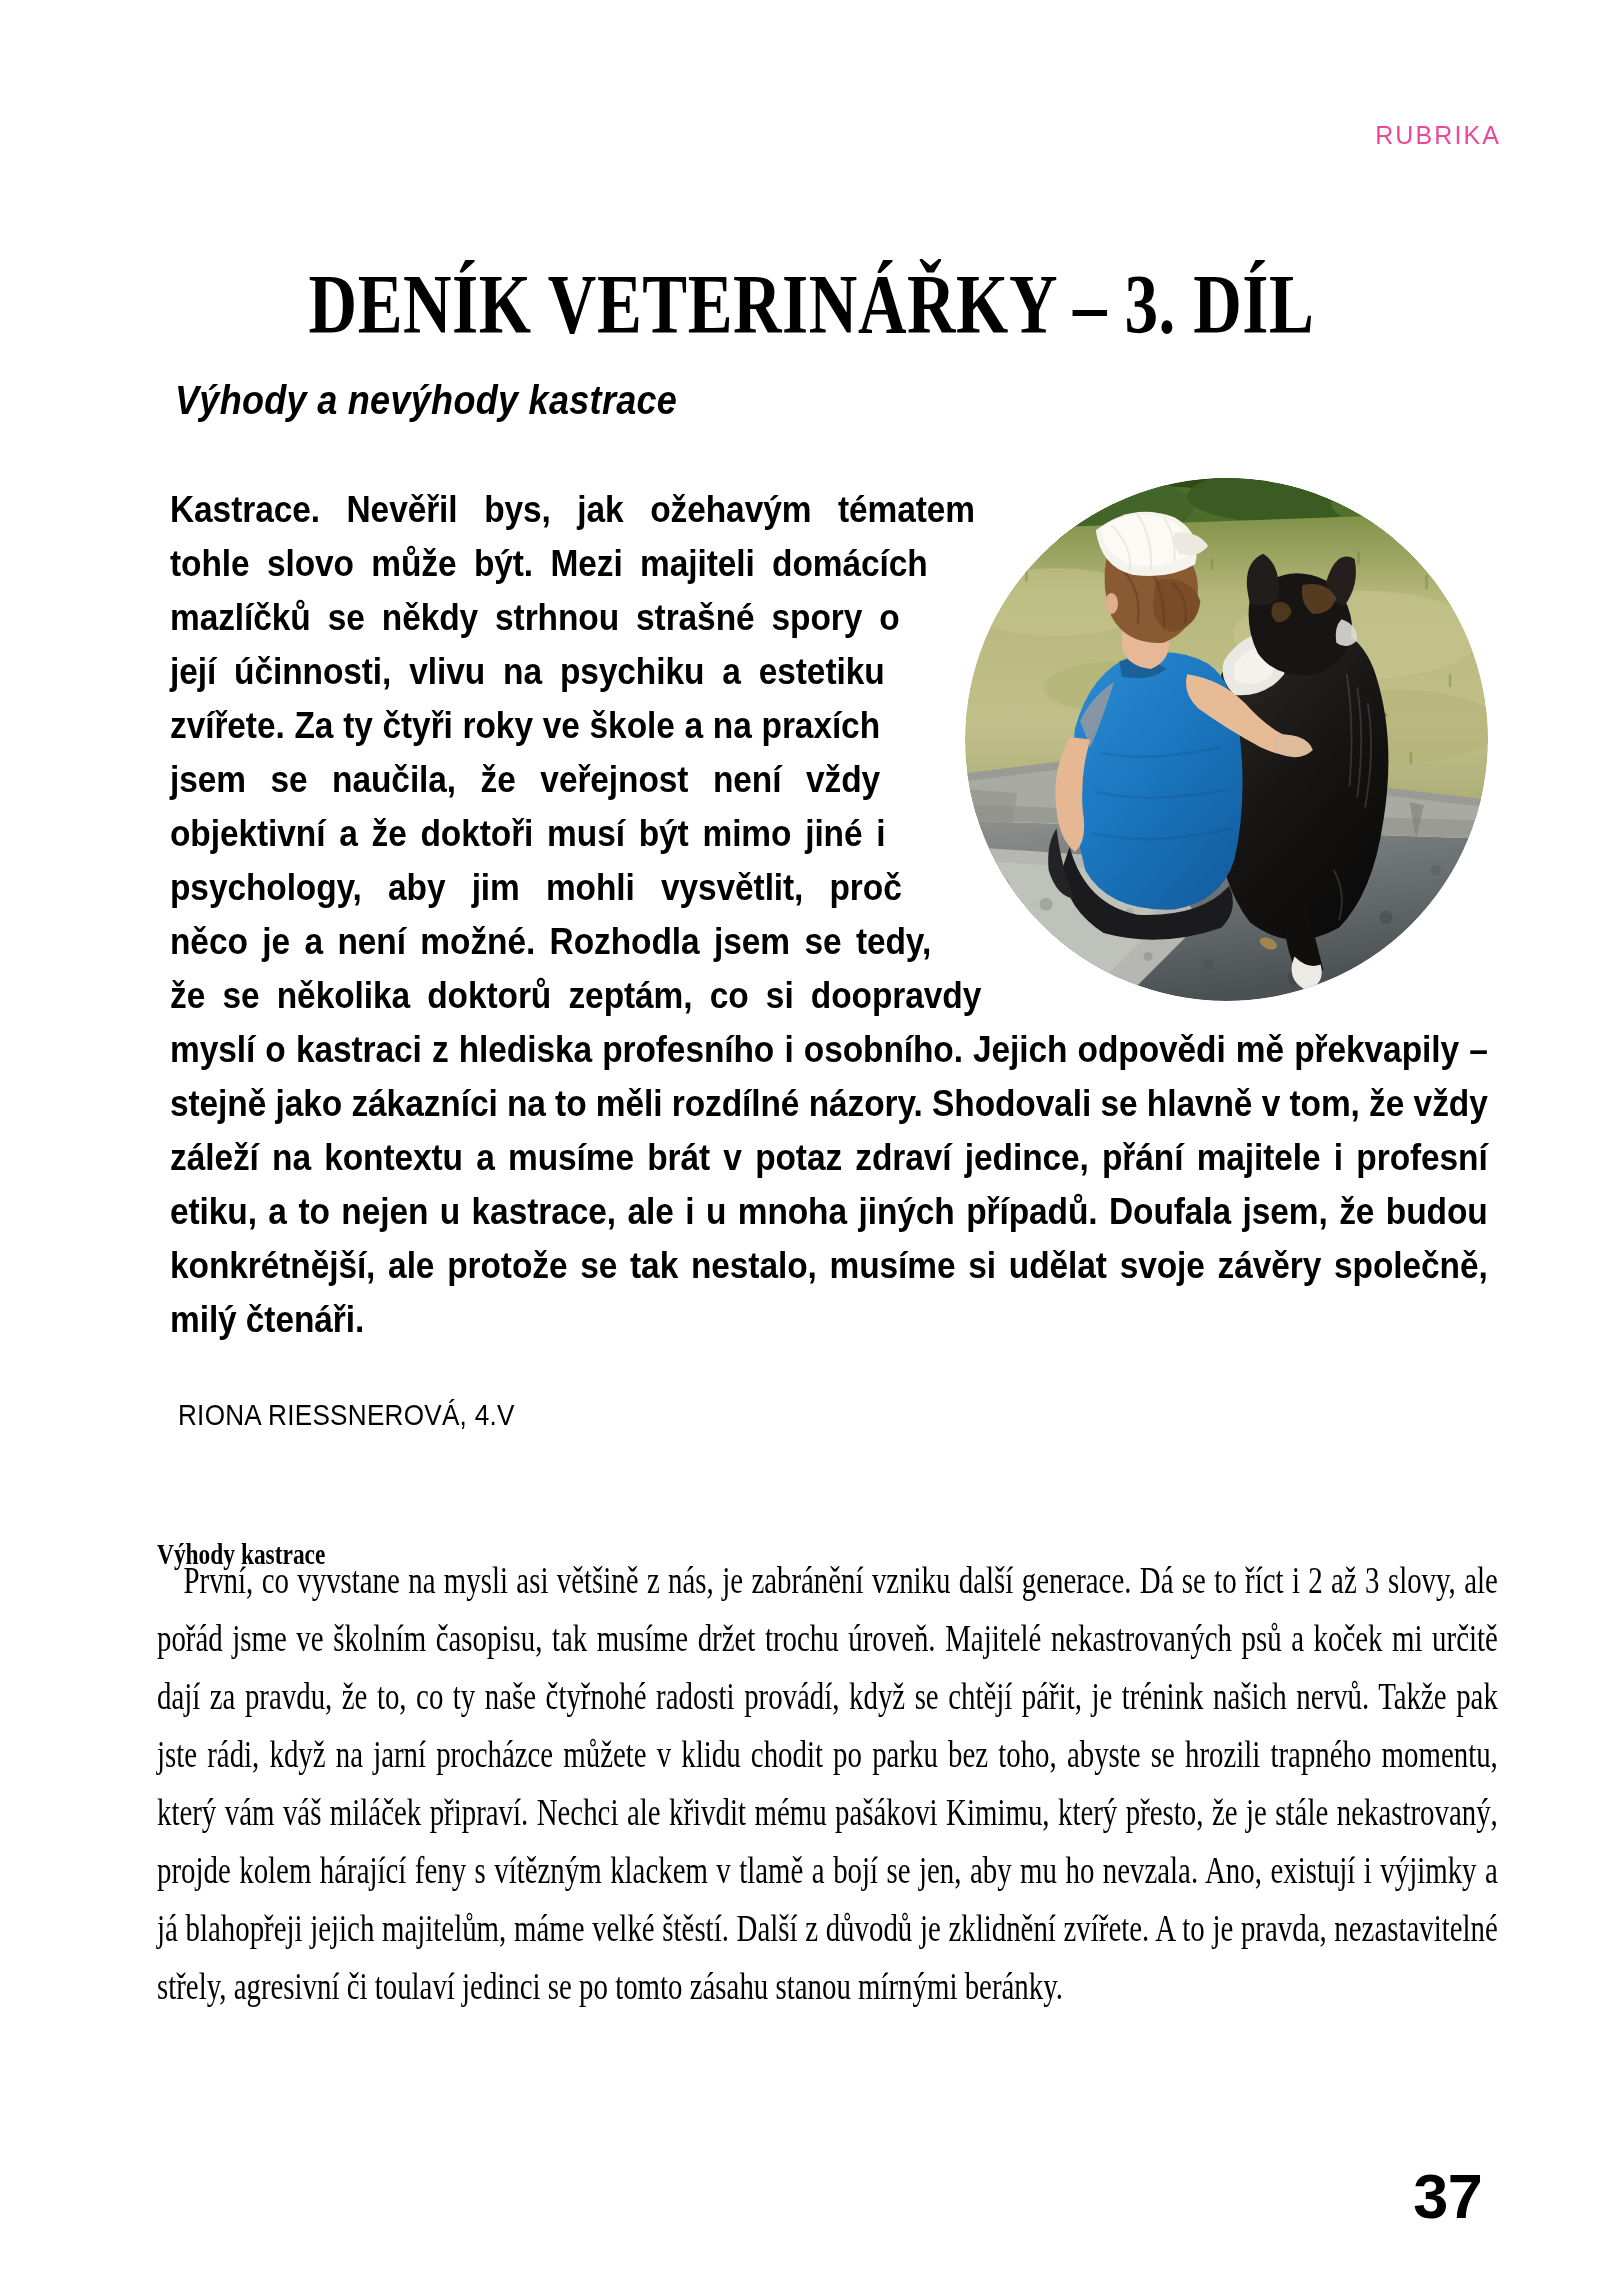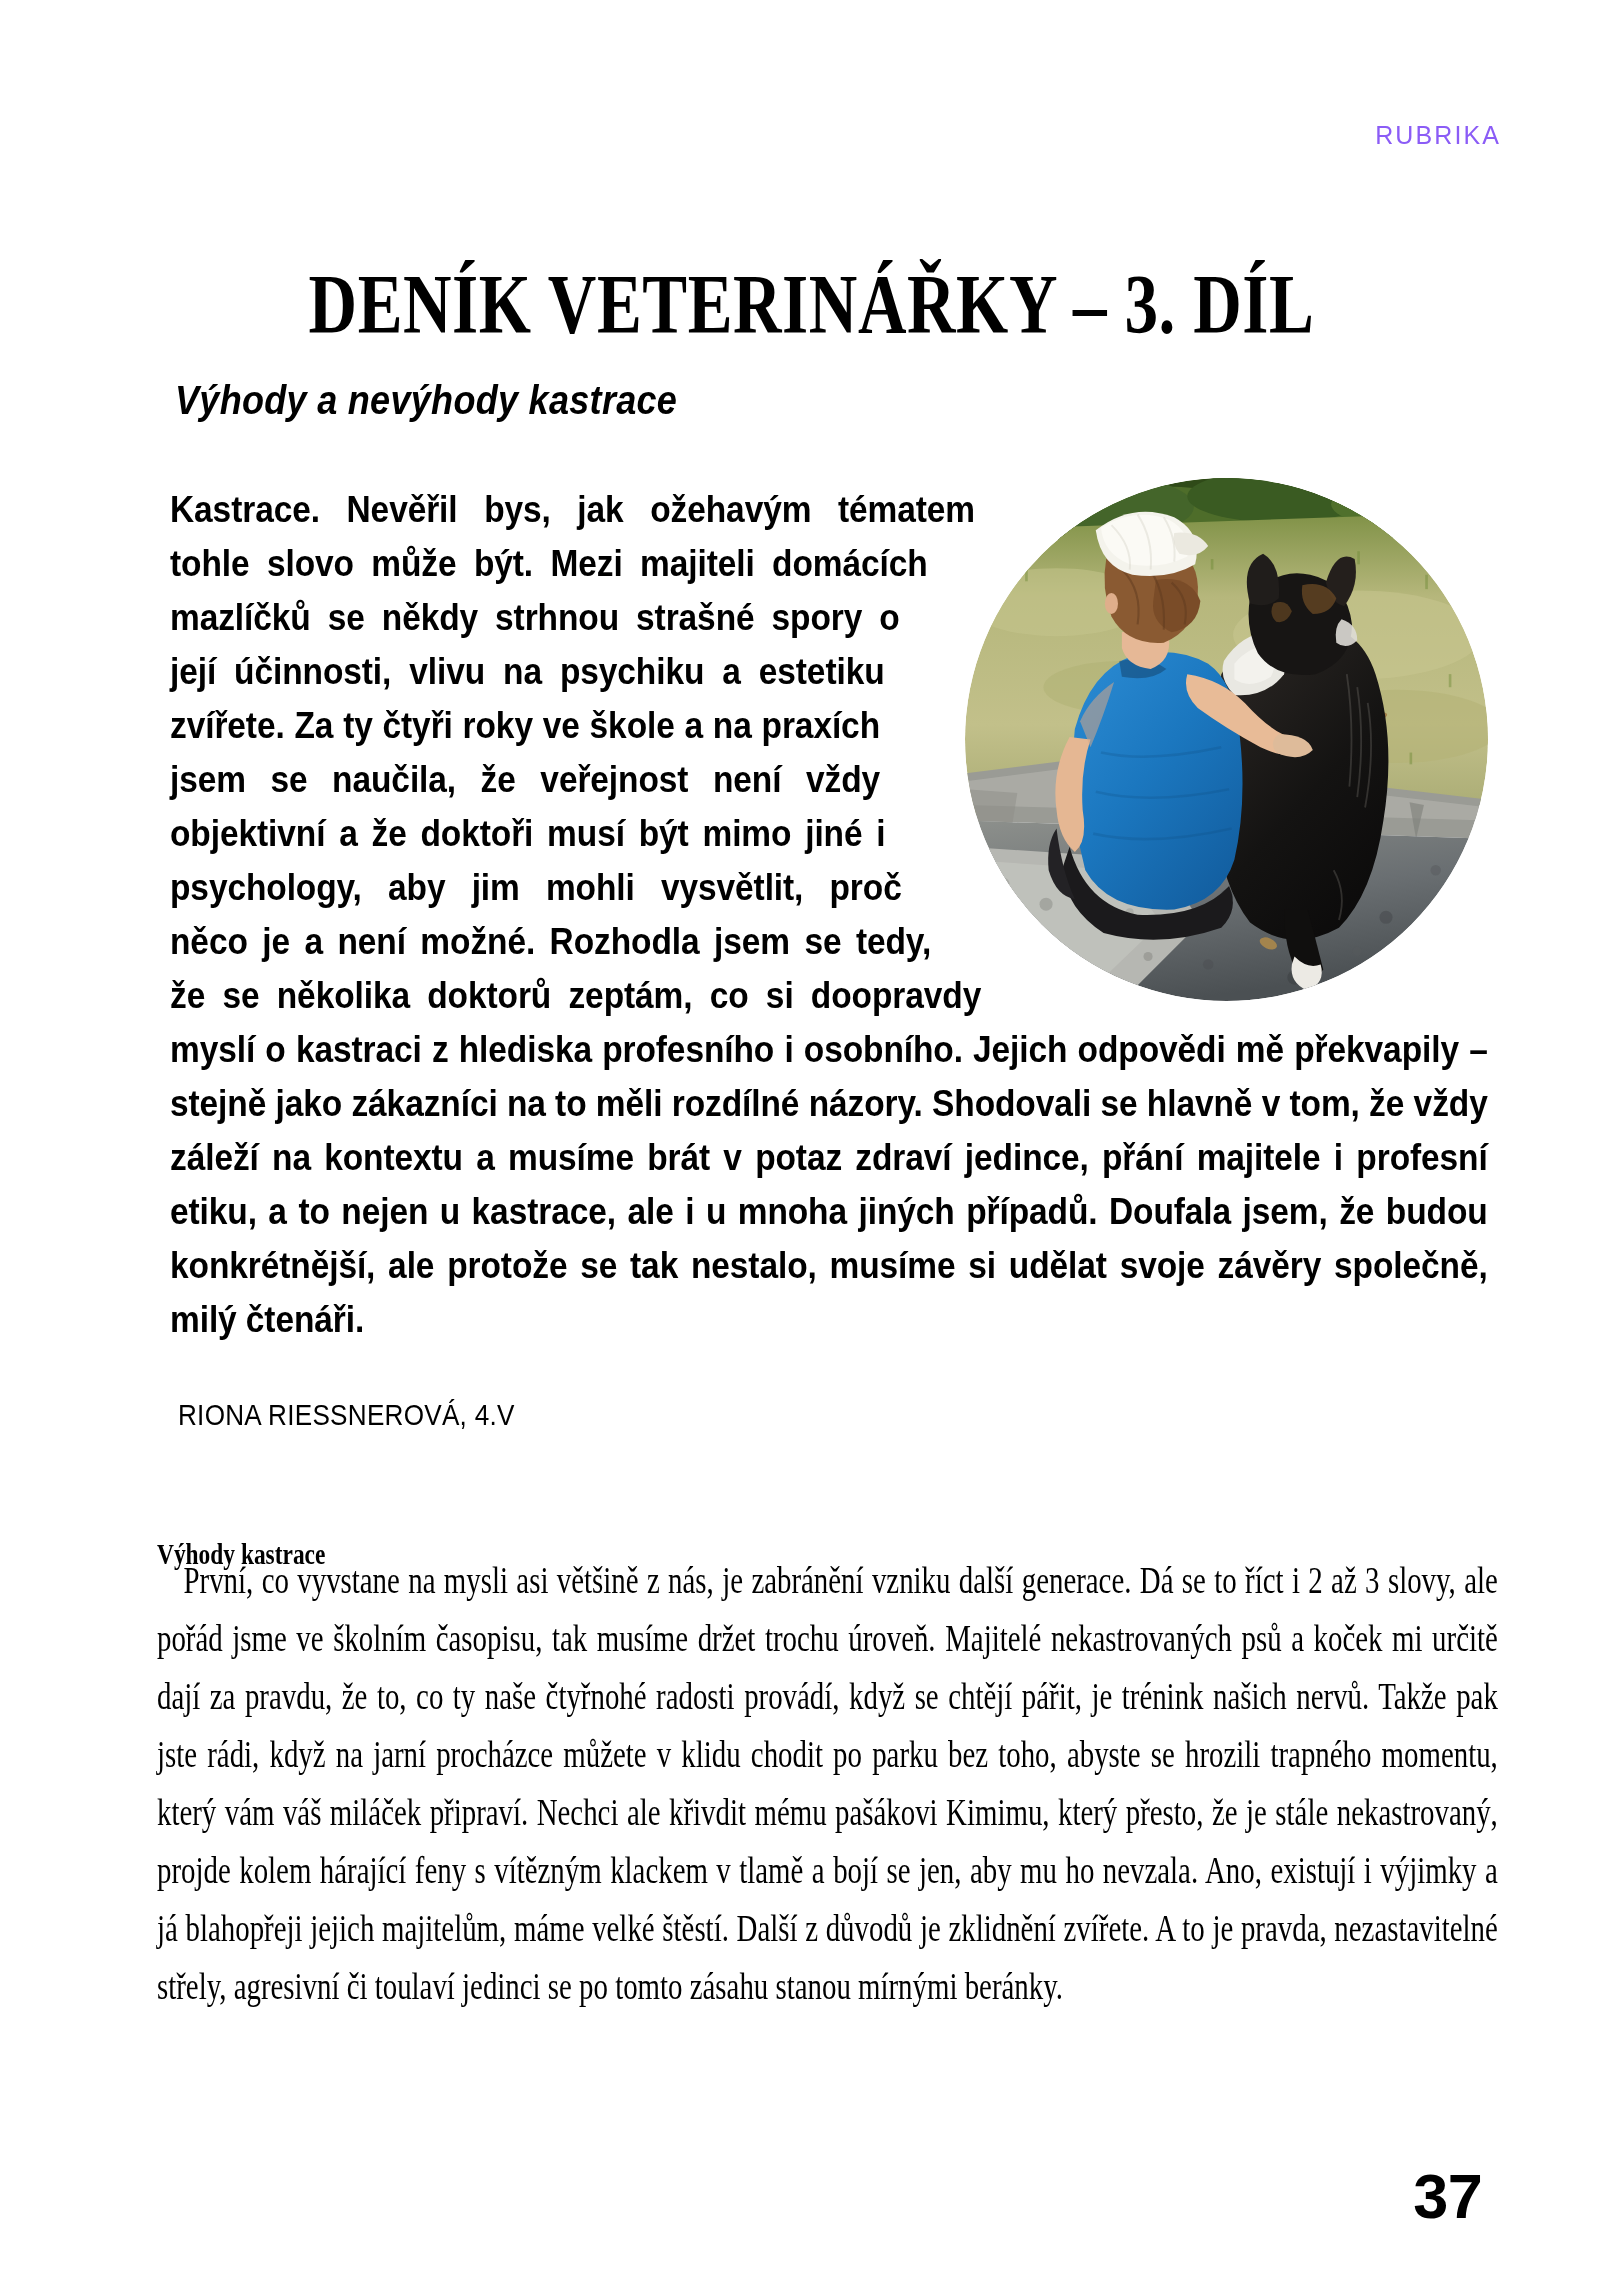--- a/index.html
+++ b/index.html
@@ -20,21 +20,21 @@
   }
 
   
   .rubrika {
     position: absolute;
     top: 121px;
     right: 122px;
     font-family: "Liberation Sans", sans-serif;
     font-size: 25px;
     letter-spacing: 2.1px;
-    color: #8b5cf6;
+    color: #ec4899;
     font-weight: 400;
     white-space: nowrap;
   }
 
   
   .title {
     position: absolute;
     top: 207px;
     left: 0;
     width: 1623px;

